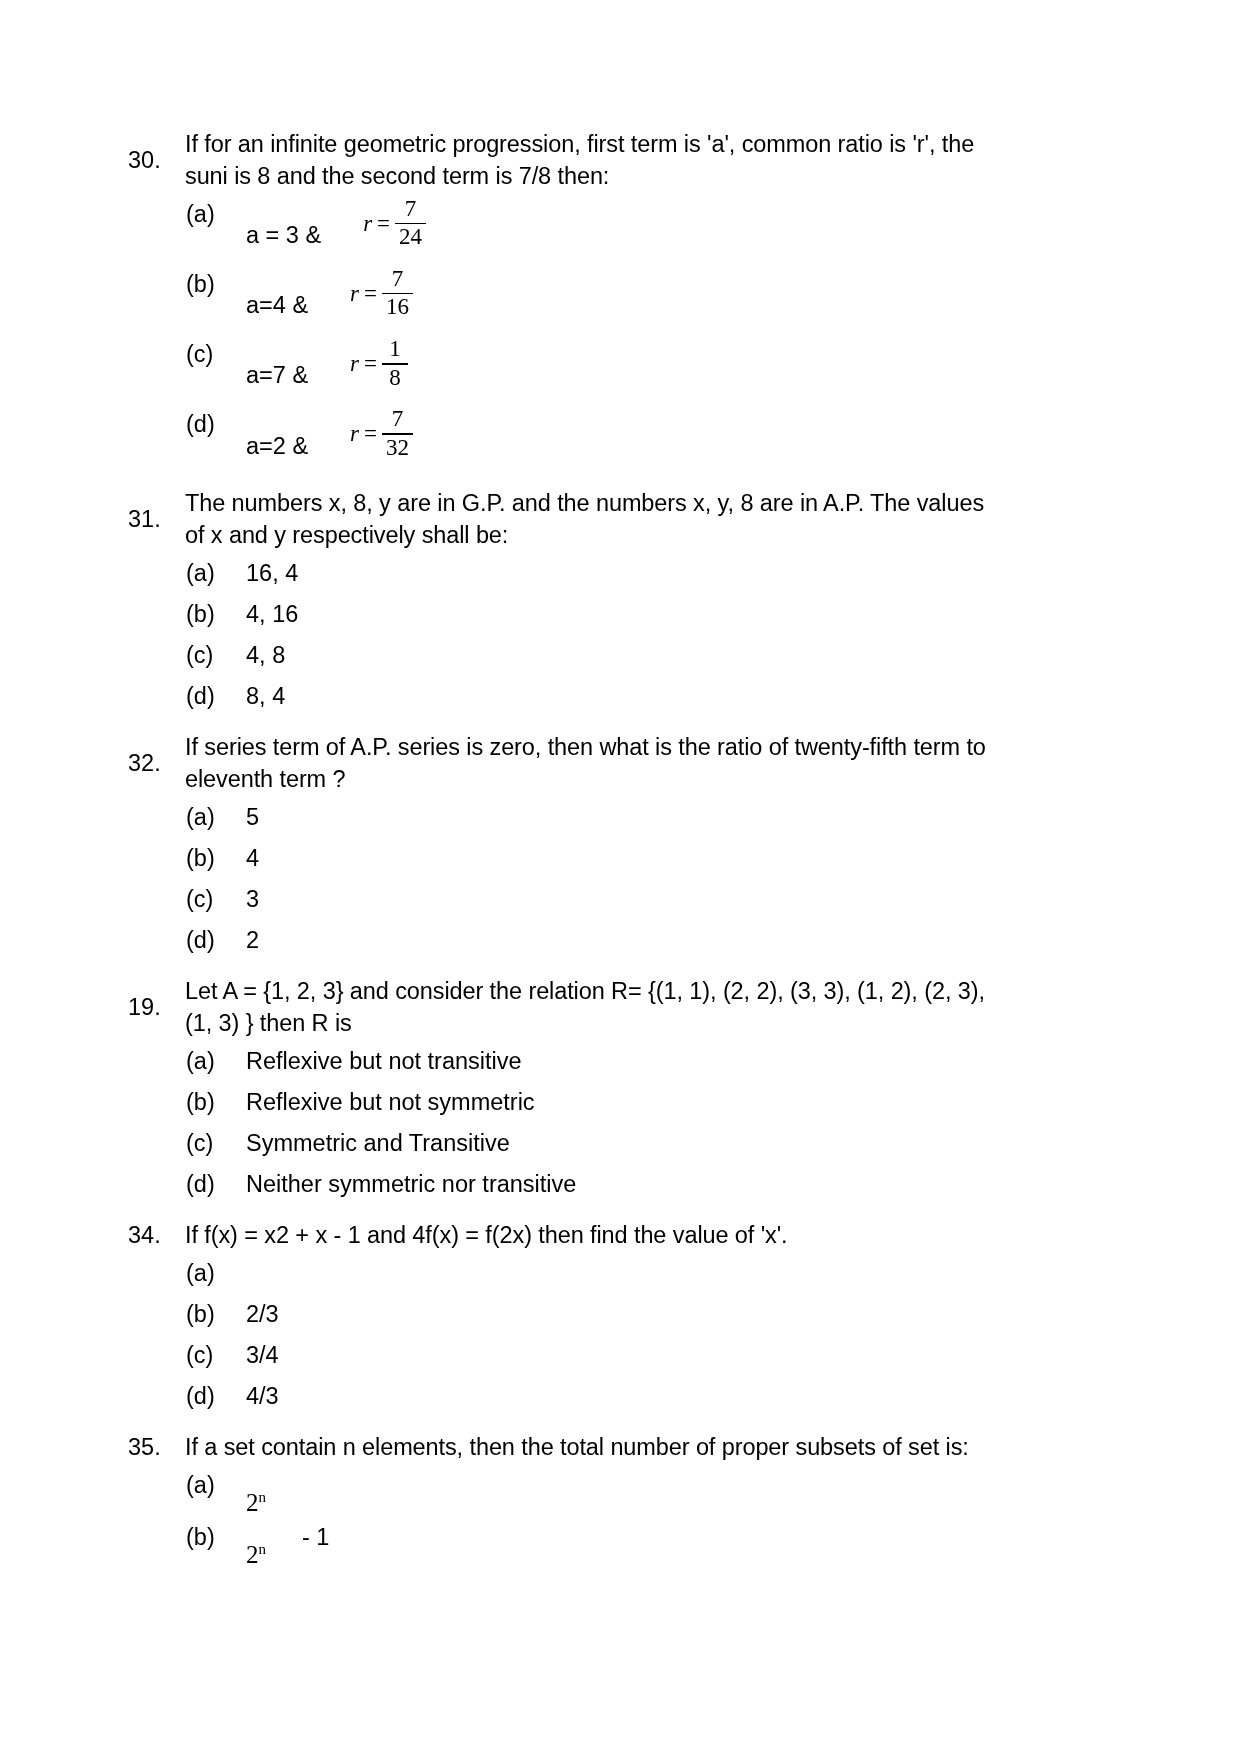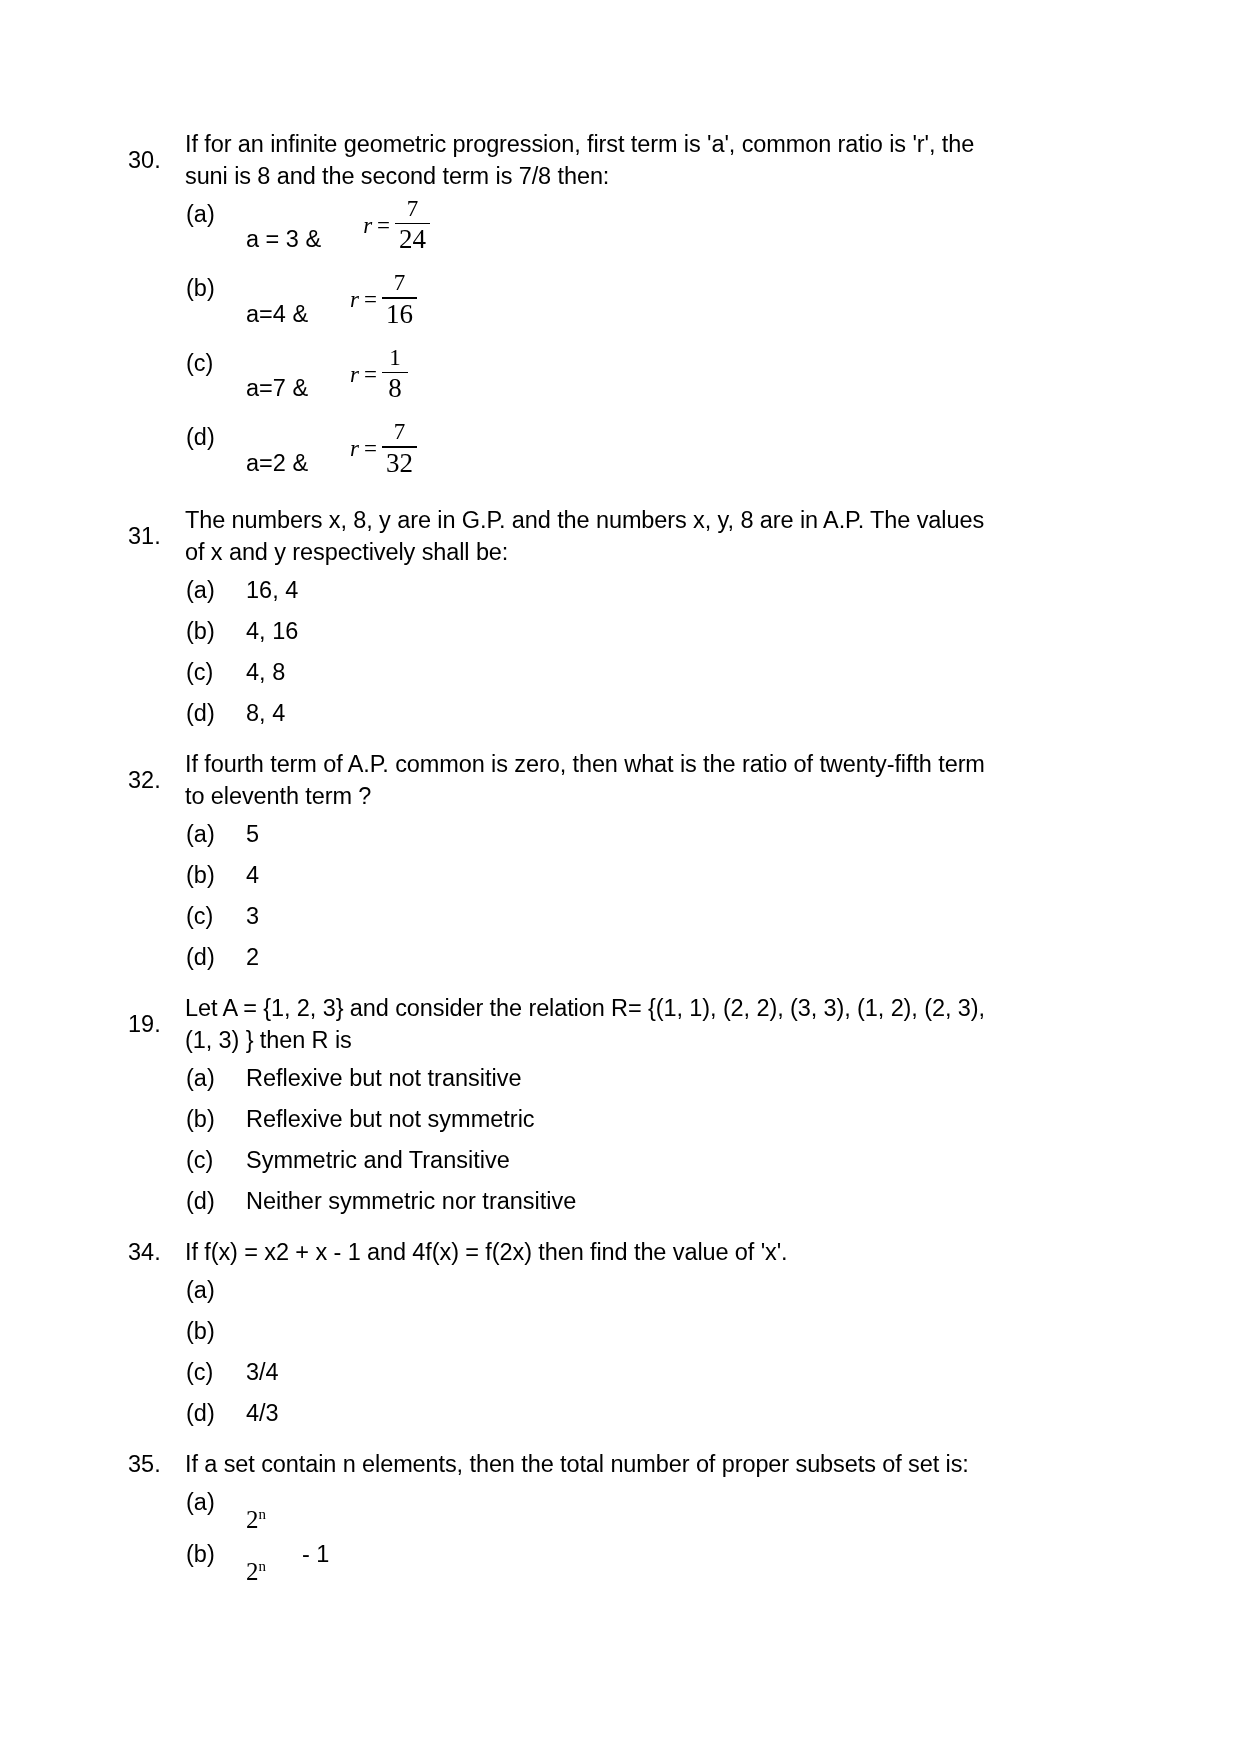--- a/index.html
+++ b/index.html
@@ -122,21 +122,21 @@
     line-height: 1.08;
   }
   .frac .bar {
     display: block;
     width: 100%;
     min-width: 26px;
     height: 1.5px;
     background: #000;
   }
   .frac .den {
-    font-size: 27px;
+    font-size: 23px;
     padding: 1px 4px 0 4px;
     line-height: 1.08;
   }
 
   
   .pow {
     font-family: "Liberation Serif", serif;
     font-size: 25px;
     font-style: normal;
     display: inline-block;
@@ -276,21 +276,21 @@
           <div class="opt-body">8, 4</div>
         </div>
       </div>
     </div>
 
     <div class="q-spacer-md"></div>
 
     <div class="question">
       <div class="q-head">
         <div class="q-num">32.</div>
-        <div class="q-text">If fourth term of A.P. common is zero, then what is the ratio of twenty-fifth term to eleventh term ?</div>
+        <div class="q-text">If series term of A.P. series is zero, then what is the ratio of twenty-fifth term to eleventh term ?</div>
       </div>
       <div class="options">
         <div class="opt plain">
           <div class="opt-label">(a)</div>
           <div class="opt-body">5</div>
         </div>
         <div class="opt plain">
           <div class="opt-label">(b)</div>
           <div class="opt-body">4</div>
         </div>
@@ -338,20 +338,21 @@
       <div class="q-head">
         <div class="q-num">34.</div>
         <div class="q-text">If f(x) = x2 + x - 1 and 4f(x) = f(2x) then find the value of 'x'.</div>
       </div>
       <div class="options">
         <div class="opt plain">
           <div class="opt-label">(a)</div>
         </div>
         <div class="opt plain">
           <div class="opt-label">(b)</div>
+          <div class="opt-body">2/3</div>
         </div>
         <div class="opt plain">
           <div class="opt-label">(c)</div>
           <div class="opt-body">3/4</div>
         </div>
         <div class="opt plain">
           <div class="opt-label">(d)</div>
           <div class="opt-body">4/3</div>
         </div>
       </div>

